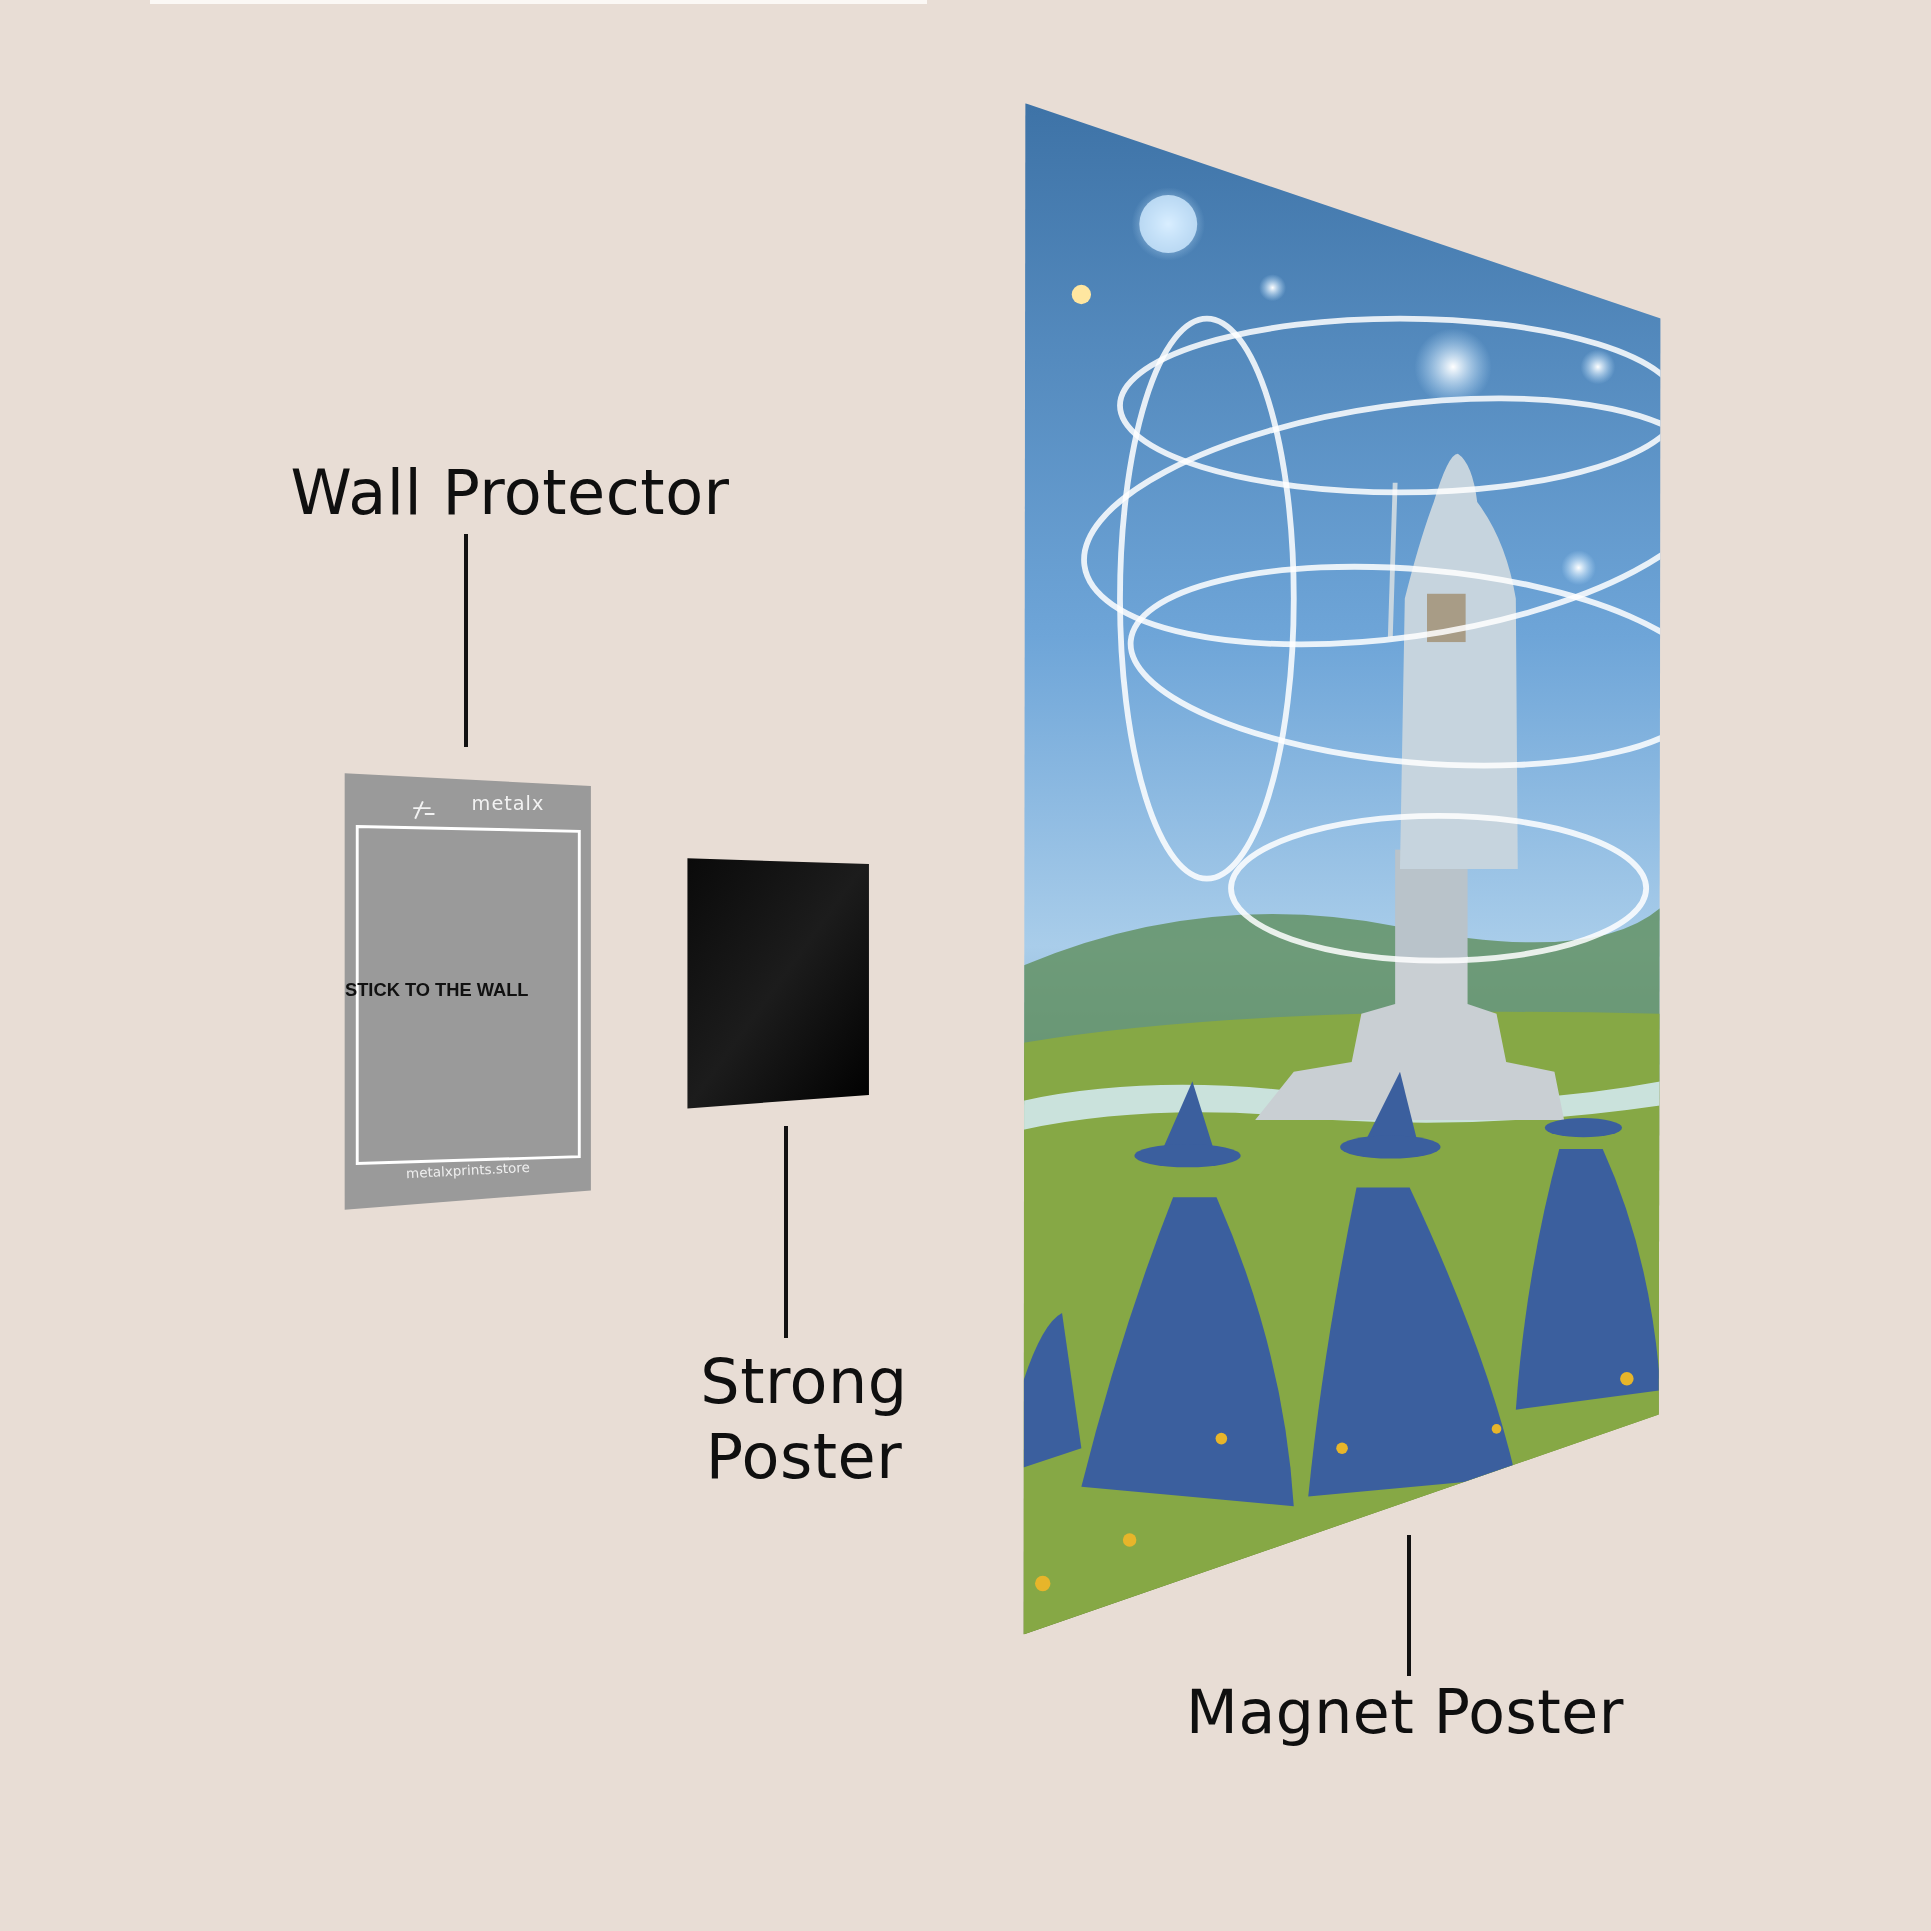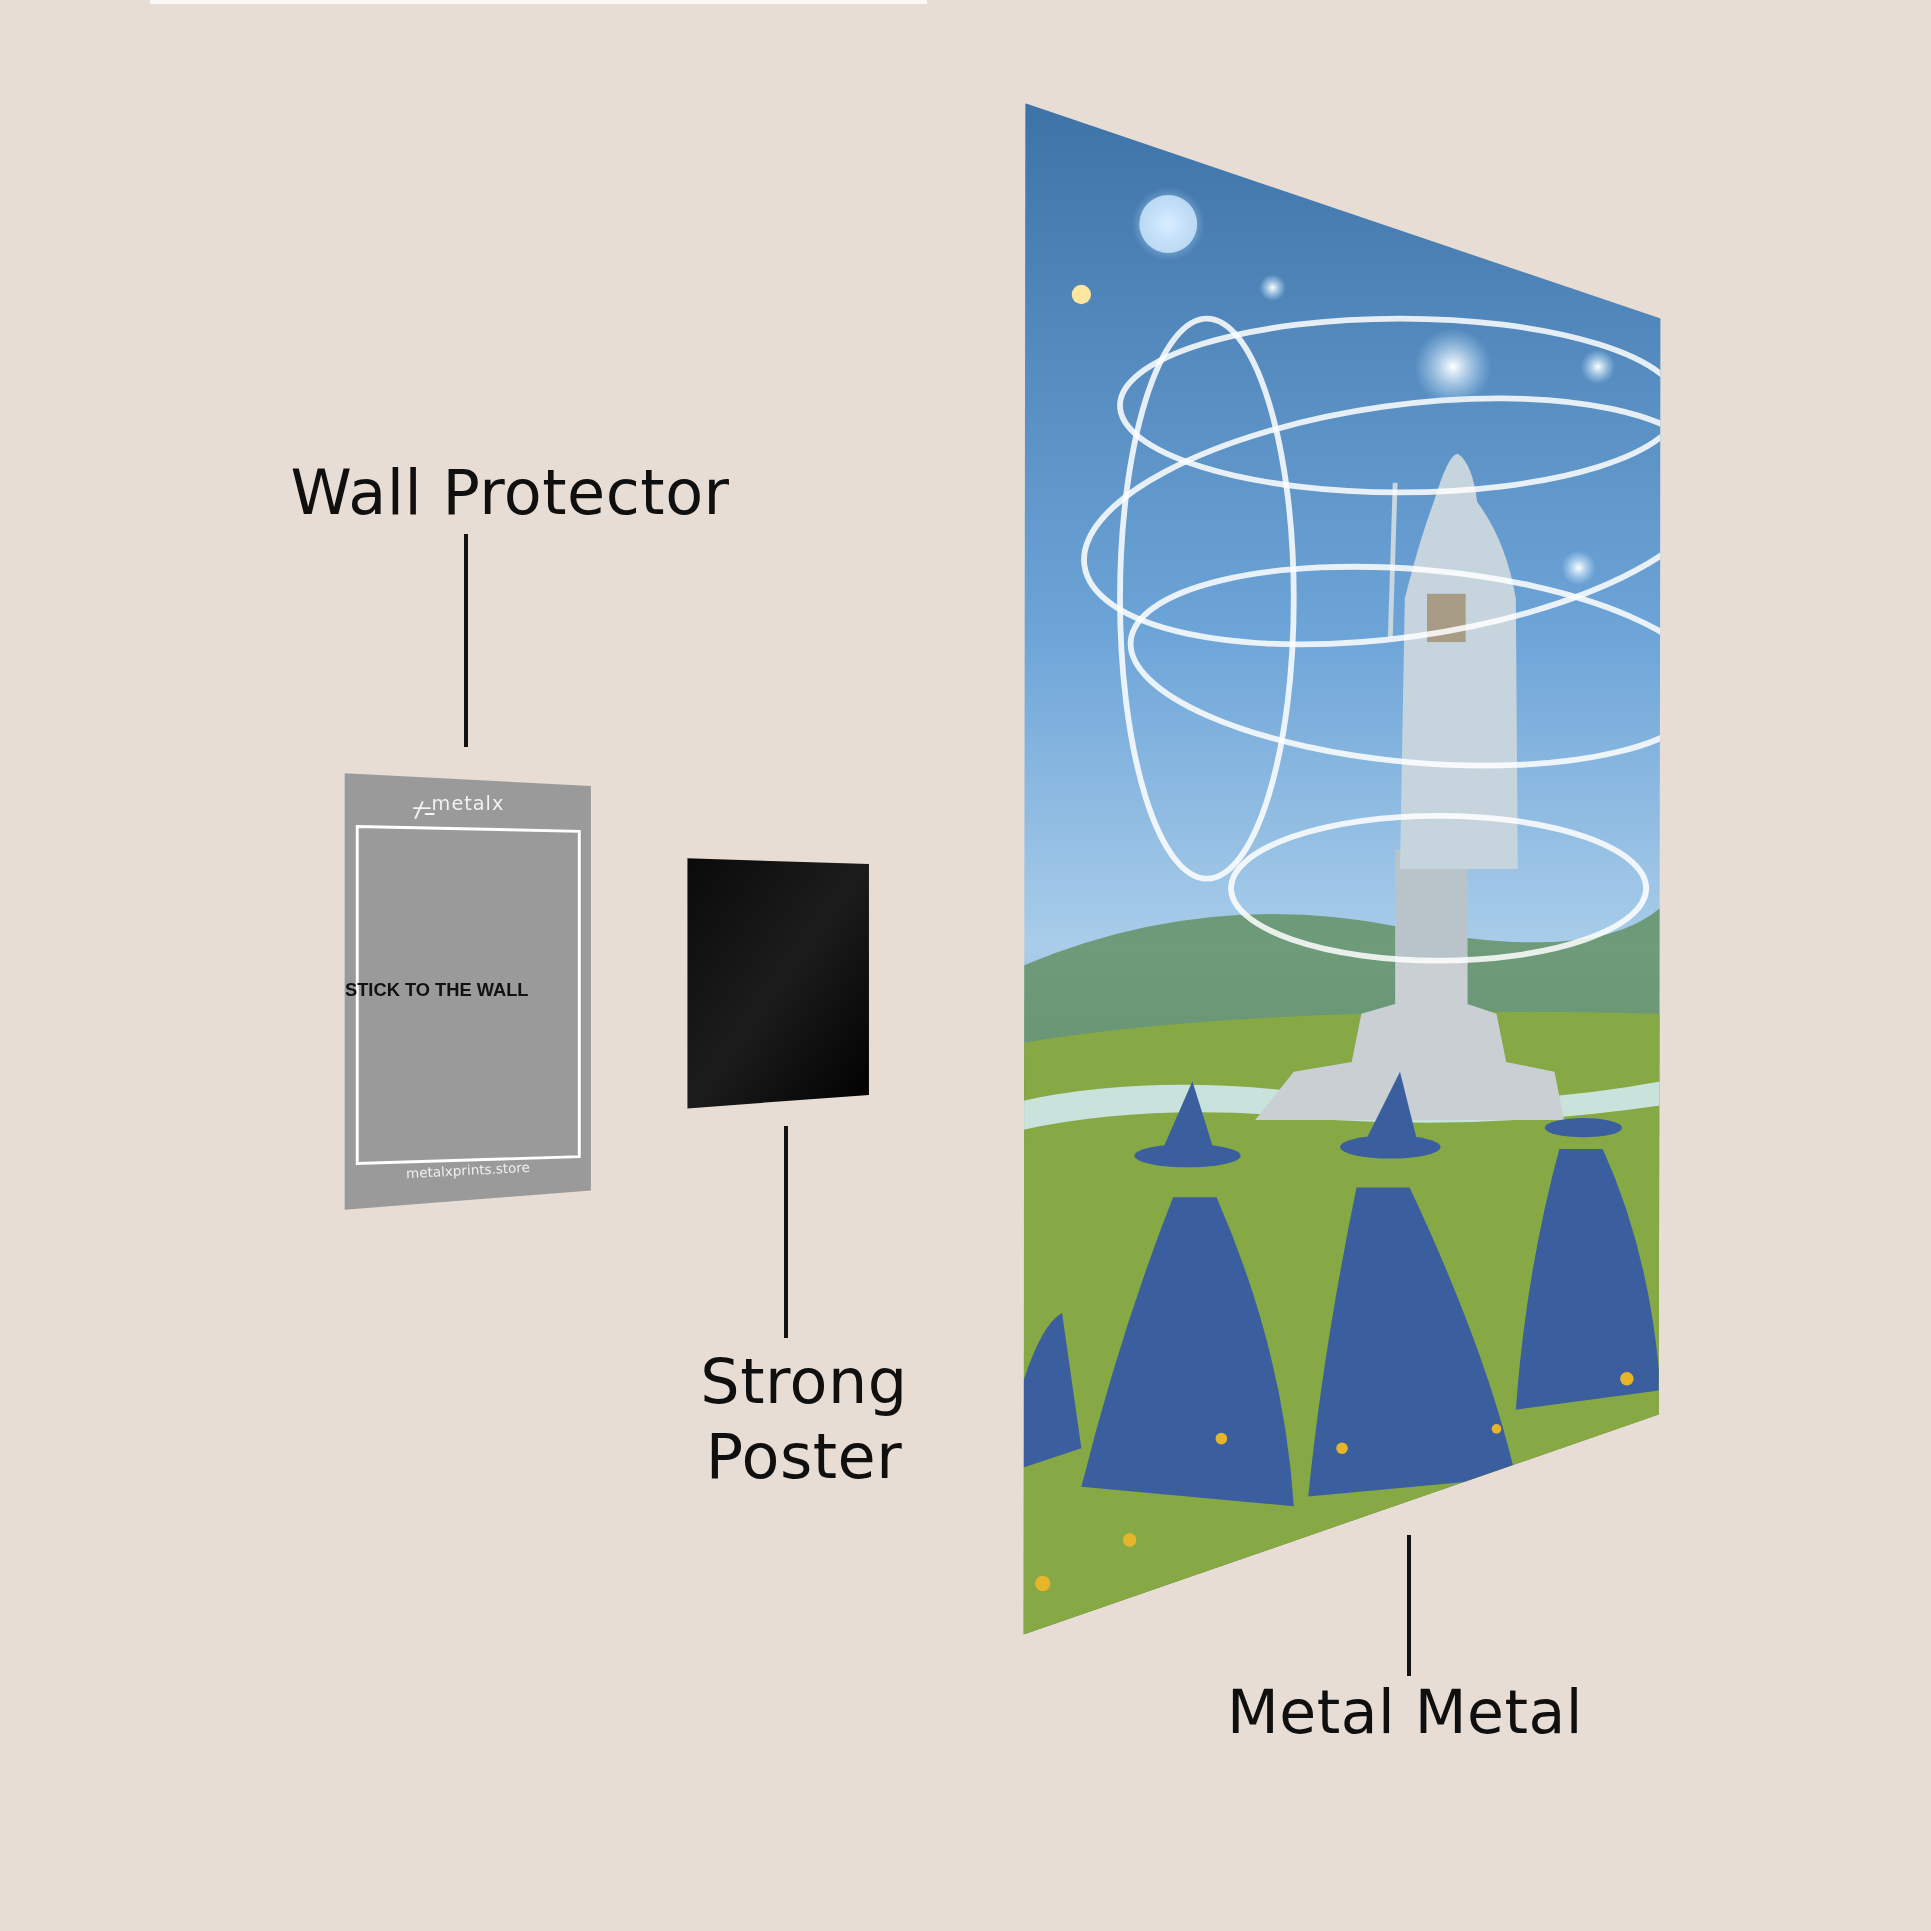--- a/index.html
+++ b/index.html
@@ -22,21 +22,21 @@
   .line-magnet { left:784px; top:1126px; height:212px; }
   .line-poster { left:1407px; top:1535px; height:141px; }
 
   svg.scene { position:absolute; left:0; top:0; }
   .protector-text {
     position:absolute; left:345px; top:979px; width:246px; text-align:left;
     font-family:"Liberation Sans", sans-serif; font-weight:700; font-size:18.3px; color:#111;
   }
   .protector-brand {
     position:absolute; left:345px; top:792px; width:246px; text-align:center;
-    font-family:"DejaVu Sans", sans-serif; font-size:19.3px; color:#f2f2f2; letter-spacing:1px;
+    font-family:"DejaVu Sans", sans-serif; font-size:19.3px; color:#f2f2f2; letter-spacing:1px;padding-left:40px;
   }
   .protector-url {
     position:absolute; left:345px; top:1162px; width:246px; text-align:center;
     font-family:"DejaVu Sans", sans-serif; font-size:13.5px; color:#eeeeee;
     transform:rotate(-3deg);
   }
 </style>
 </head>
 <body>
 
@@ -140,14 +140,14 @@
 <div class="label label-wall">Wall Protector</div>
 <div class="callout line-wall"></div>
 
 <div class="callout line-magnet"></div>
 <div class="label label-magnet">
   <div>Strong</div>
   <div>Poster</div>
 </div>
 
 <div class="callout line-poster"></div>
-<div class="label label-poster">Metal Metal</div>
+<div class="label label-poster">Magnet Poster</div>
 
 
 </body></html>

